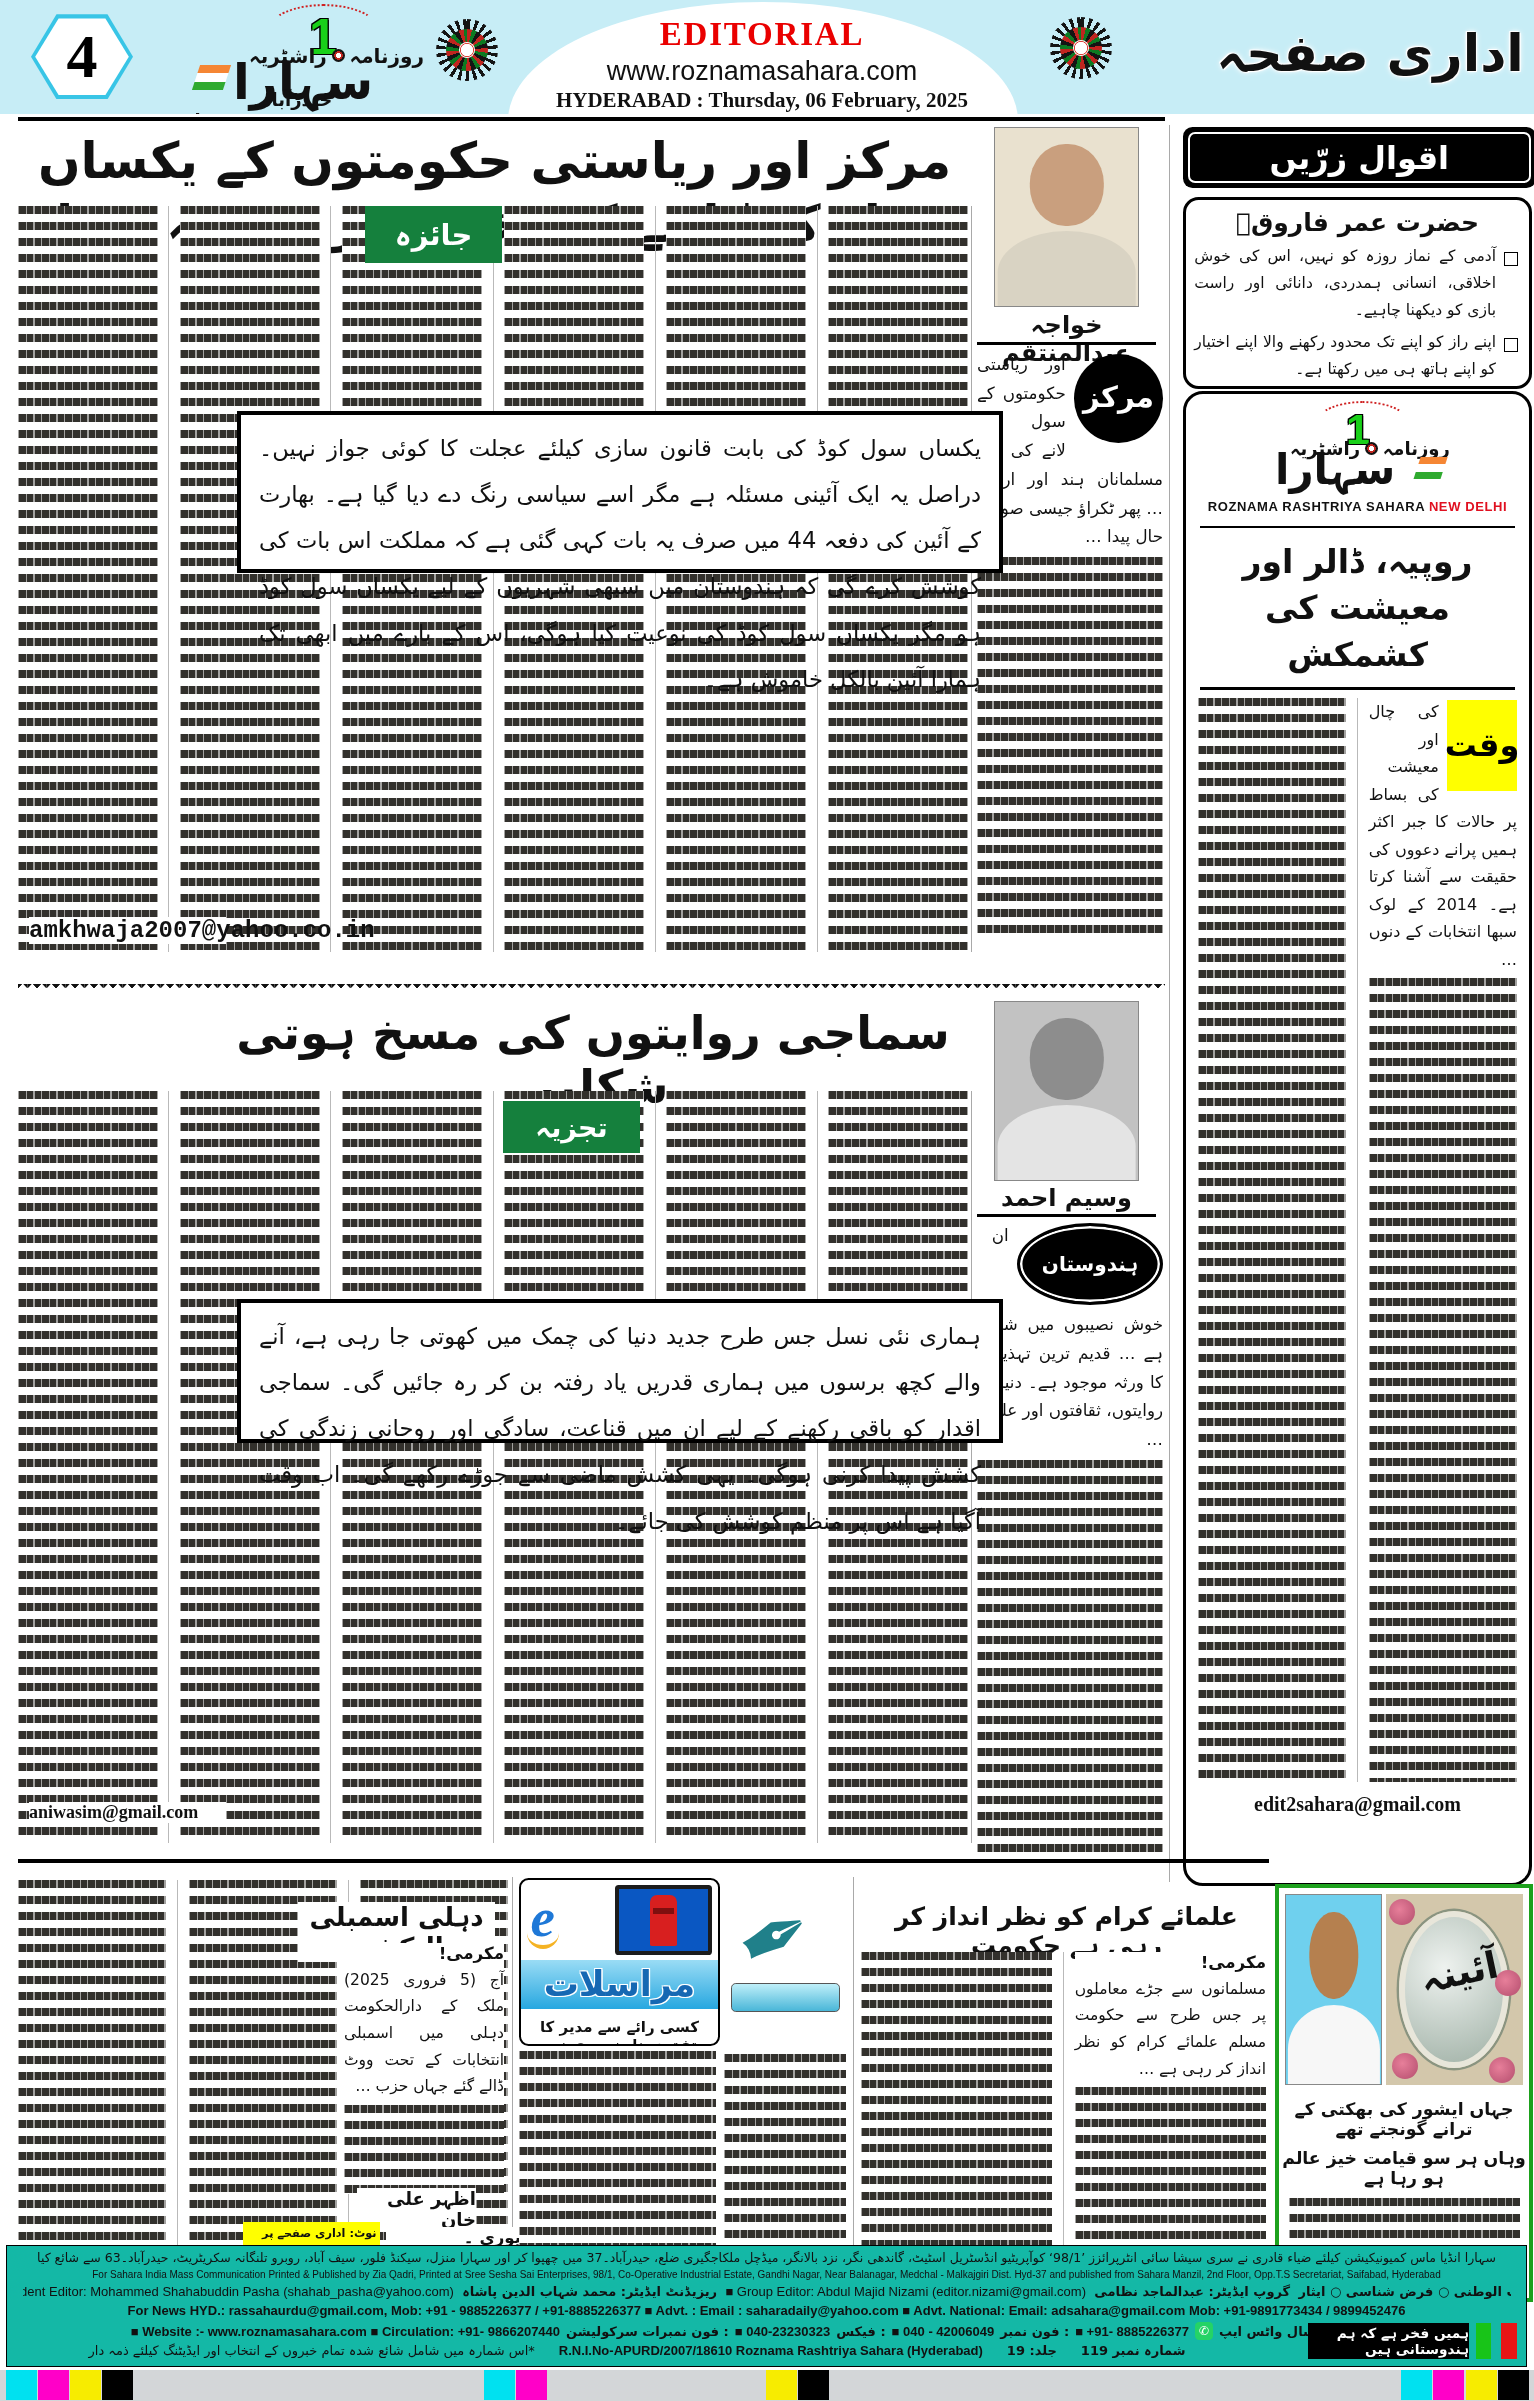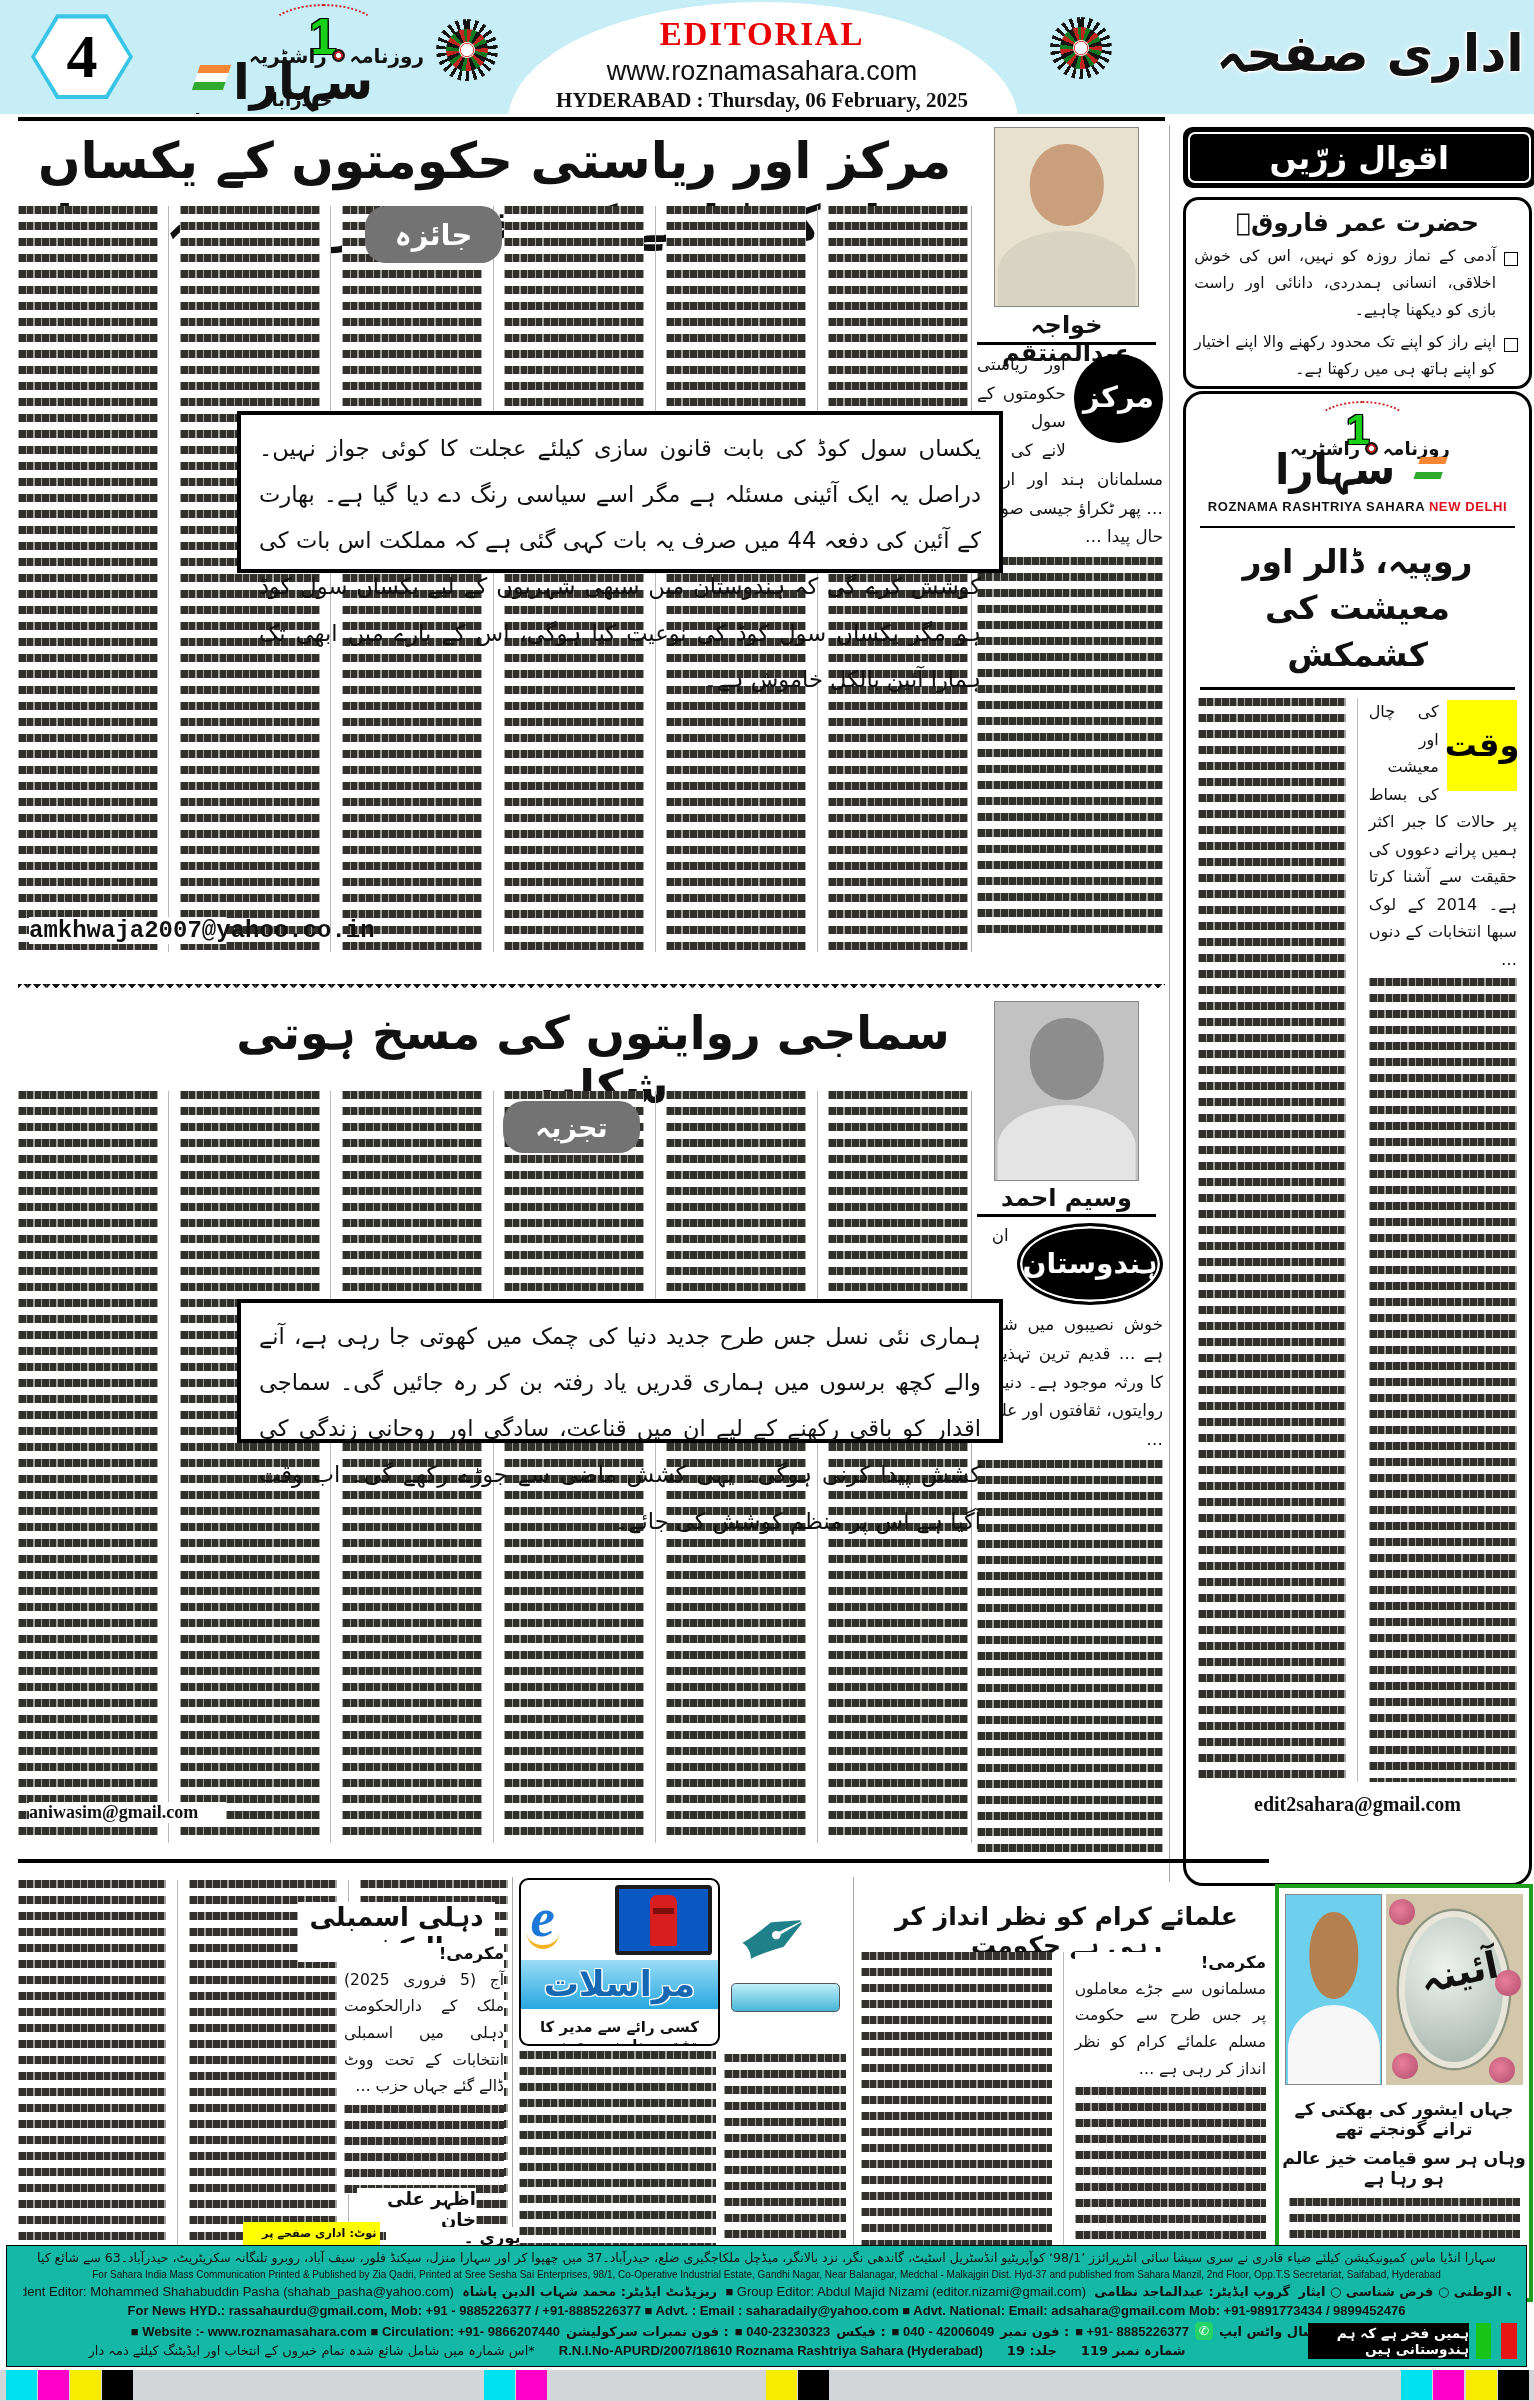--- a/index.html
+++ b/index.html
@@ -49,30 +49,30 @@
         background:radial-gradient(circle,#fff 0 25%,#c0251f 28% 45%,#141414 48%);}
   .mh .name{position:absolute;font-weight:900;direction:rtl;letter-spacing:-1.2px;}
   .flag{display:inline-block;transform:skewX(-18deg);}
   .flag i{display:block;height:33%;}
   .flag i:nth-child(1){background:#f58634;}
   .flag i:nth-child(2){background:#fff;}
   .flag i:nth-child(3){background:#2faa2f;}
 
   
   .rule{background:#000;}
-  .kicker{background:#737373;color:#fff;display:flex;align-items:center;justify-content:center;
-          font-weight:bold;letter-spacing:8.3px;border-radius:21px;}
+  .kicker{background:#15803d;color:#fff;display:flex;align-items:center;justify-content:center;
+          font-weight:bold;letter-spacing:8.3px;}
   .pull{background:#fff;border:4.8px solid #000;padding:9.5px 18px;direction:rtl;
         font-size:22.6px;line-height:2.05;text-align:justify;}
   .bodytxt{direction:rtl;font-size:15.5px;line-height:1.72;text-align:justify;}
   .dropcircle{float:right;width:89px;height:89px;border-radius:50%;background:#000;color:#fff;
         display:flex;align-items:center;justify-content:center;font-weight:bold;font-size:29px;margin:3.6px 0 4.8px 8.3px;}
   .dropoval{float:right;width:140px;height:76px;border-radius:50%;background:#000;color:#fff;border:3px solid #000;
         box-shadow:inset 0 0 0 2.4px #fff;display:flex;align-items:center;justify-content:center;
-        font-weight:bold;font-size:28px;margin:2.4px 0 4.8px 8.3px;}
+        font-weight:bold;font-size:20px;margin:2.4px 0 4.8px 8.3px;}
   .dropyellow{float:right;width:70px;height:91px;background:#ffff00;color:#000;
         display:flex;align-items:center;justify-content:center;font-weight:bold;font-size:32px;margin:2.4px 0 4.8px 8.3px;}
   .zigzag{background:
         linear-gradient(135deg,#111 25%,transparent 25%) 0 0/9.5px 7.1px repeat-x,
         linear-gradient(225deg,#111 25%,transparent 25%) 0 0/9.5px 7.1px repeat-x;}
   .email{font-family:"Liberation Serif",serif;font-weight:bold;background:#fff;}
 
   
   .photo{overflow:hidden;border:0.6px solid #888;}
   .photo span{position:absolute;}

